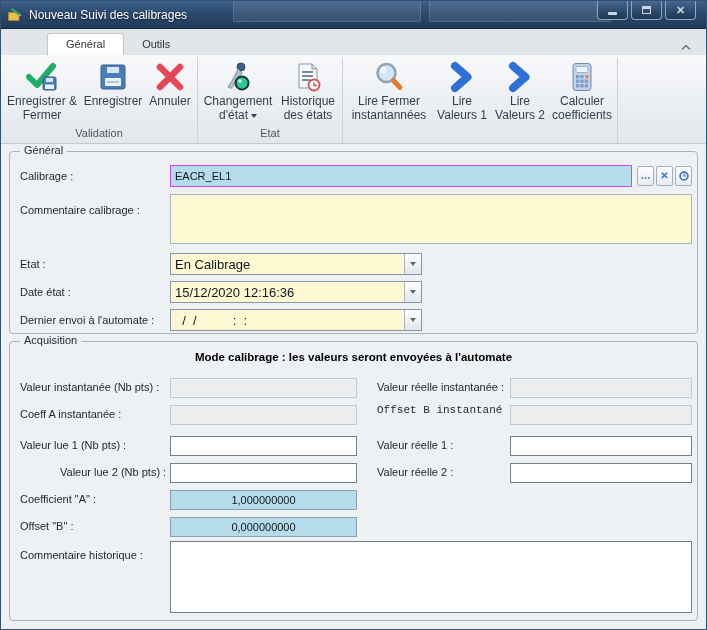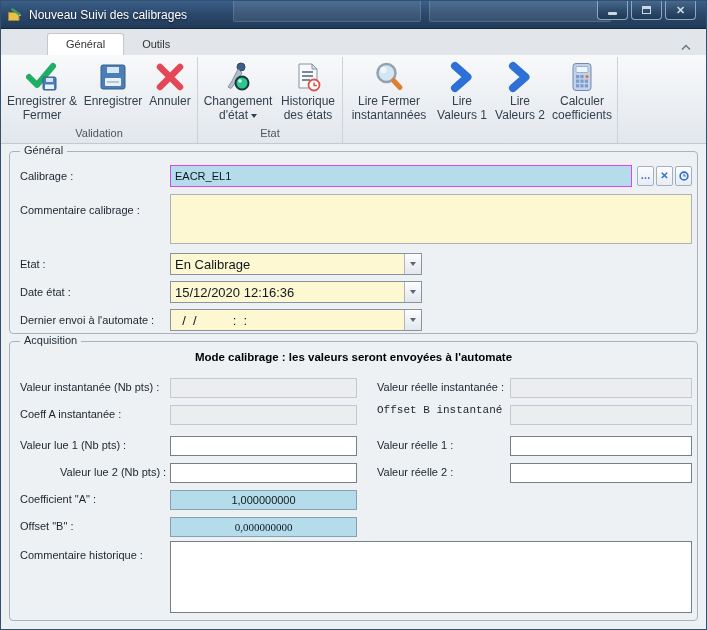--- a/index.html
+++ b/index.html
@@ -266,20 +266,20 @@
       <span class="flabel" style="left:10px;top:124px;margin-left:40px;">Valeur lue 2 (Nb pts) :</span>
       <input class="tinput in-white" style="left: 160px; top: 121px; width: 187px;" value="">
       <span class="flabel" style="left:367px;top:124px;">Valeur réelle 2 :</span>
       <input class="tinput in-white" style="left: 500px; top: 121px; width: 182px;" value="">
 
       <span class="flabel" style="left:10px;top:151px;">Coefficient "A" :</span>
       <input class="tinput in-blue" style="left: 160px; top: 148px; width: 187px;" value="1,000000000">
 
 
       <span class="flabel" style="left:10px;top:178px;">Offset "B" :</span>
-      <input class="tinput in-blue" style="left: 160px; top: 175px; width: 187px; font-family: Liberation Serif, serif;" value="0,000000000">
+      <input class="tinput in-blue" style="left: 160px; top: 175px; width: 187px;" value="0,000000000">
 
       <span class="flabel" style="left:10px;top:207px;">Commentaire historique :</span>
       <textarea class="ta ta-white" style="left: 160px; top: 199px; width: 522px; height: 72px;"></textarea>
     </div>
 
   </div>
 </div>
 
 </body></html>

